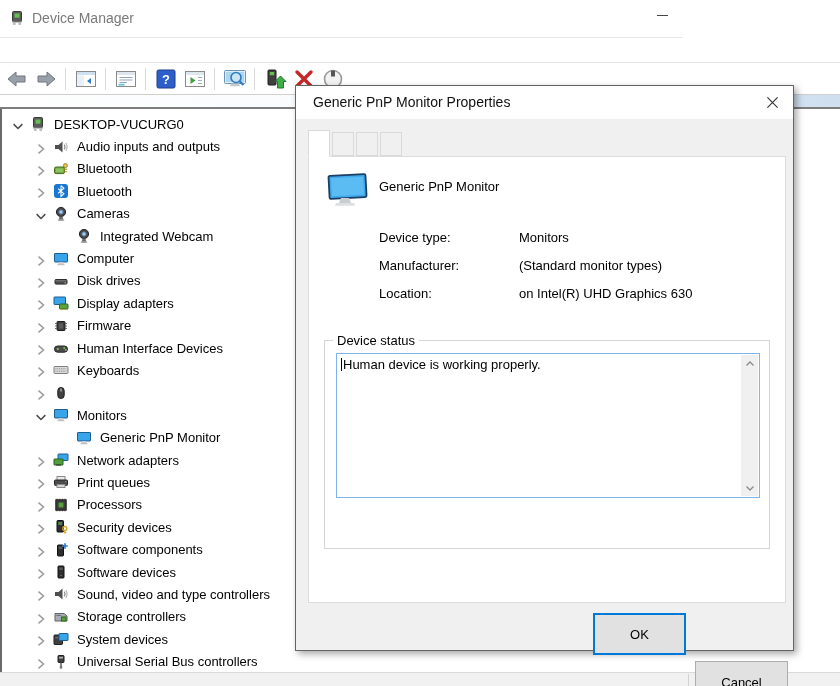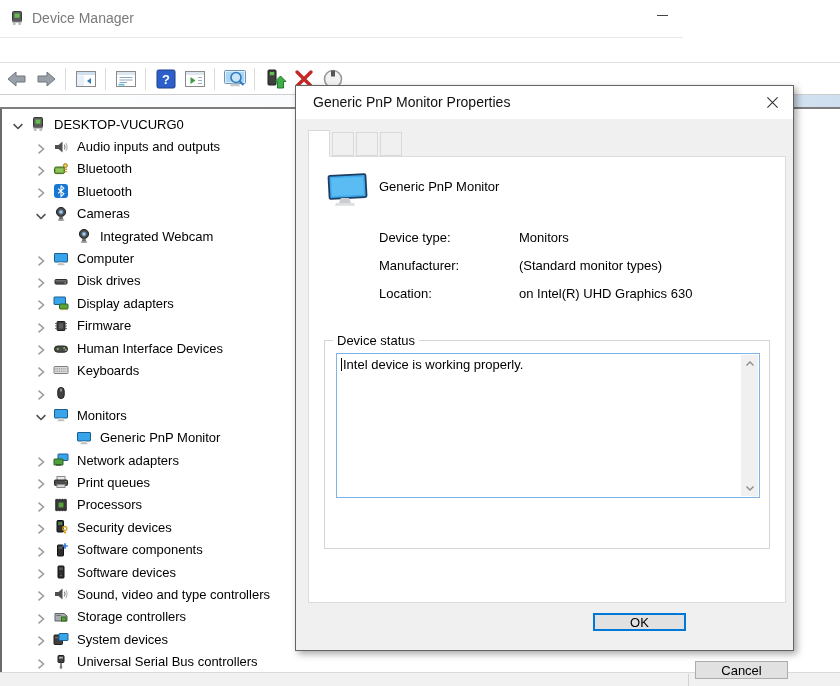--- a/index.html
+++ b/index.html
@@ -54,21 +54,21 @@
   .group{position:absolute;left:15px;top:183px;width:446px;height:209px;border:1px solid #d5d5d5;box-sizing:border-box;}
   .glabel{position:absolute;left:8px;top:-8px;background:#fff;padding:0 4px;}
   .statusbox{position:absolute;left:11px;top:12px;width:424px;height:145px;background:#fff;border:1px solid #7eb4ea;box-sizing:border-box;}
   .statusbox .txt{position:absolute;left:4px;top:3px;right:22px;}
   .caret{display:inline-block;width:0;height:13px;border-left:1px solid #000;vertical-align:-2px;margin-right:1px;}
   .vscroll{position:absolute;top:1px;right:1px;bottom:1px;width:17px;background:#f0f0f0;}
   .sarrow{position:absolute;left:0;width:17px;height:17px;display:flex;align-items:center;justify-content:center;}
   .sarrow.up{top:0}.sarrow.down{bottom:0}
   .sarrow svg{width:10px;height:10px;}
   .dbuttons{position:absolute;left:0;top:527px;right:0;height:26px;}
-  .btn{position:absolute;top:0;width:93px;height:18px;background:#e1e1e1;border:1px solid #adadad;
+  .btn{position:absolute;top:0;width:93px;height:42px;background:#e1e1e1;border:1px solid #adadad;
        font-size:13px;font-family:inherit;display:flex;align-items:center;justify-content:center;box-sizing:border-box;}
   .btn.ok{left:297px;border:2px solid var(--accent,#0078d7);}
   .btn.cancel{left:399px;margin-top:48px;}
 </style>
 </head>
 <body>
 
 <div class="titlebar">
   <span class="app-icon">
       <svg viewBox="0 0 16 16">
@@ -617,21 +617,21 @@
         </div>
         <div class="frow">
           <span class="flabel">Location:</span>
           <span class="fvalue">on Intel(R) UHD Graphics 630</span>
         </div>
       </div>
 
     <div class="group">
       <span class="glabel">Device status</span>
       <div class="statusbox">
-        <div class="txt"><span class="caret"></span><span>Intel device is working properly.</span></div>
+        <div class="txt"><span class="caret"></span><span>Human device is working properly.</span></div>
         <div class="vscroll">
           <span class="sarrow up">
               <span>
                 <svg viewBox="0 0 10 10">
                   <path d="M1.5 6.5 L5 3 L8.5 6.5" fill="none" stroke="#8a8a8a" stroke-width="1.3"></path>
                 </svg>
               </span>
             </span>
           <span class="sarrow down">
               <span>

